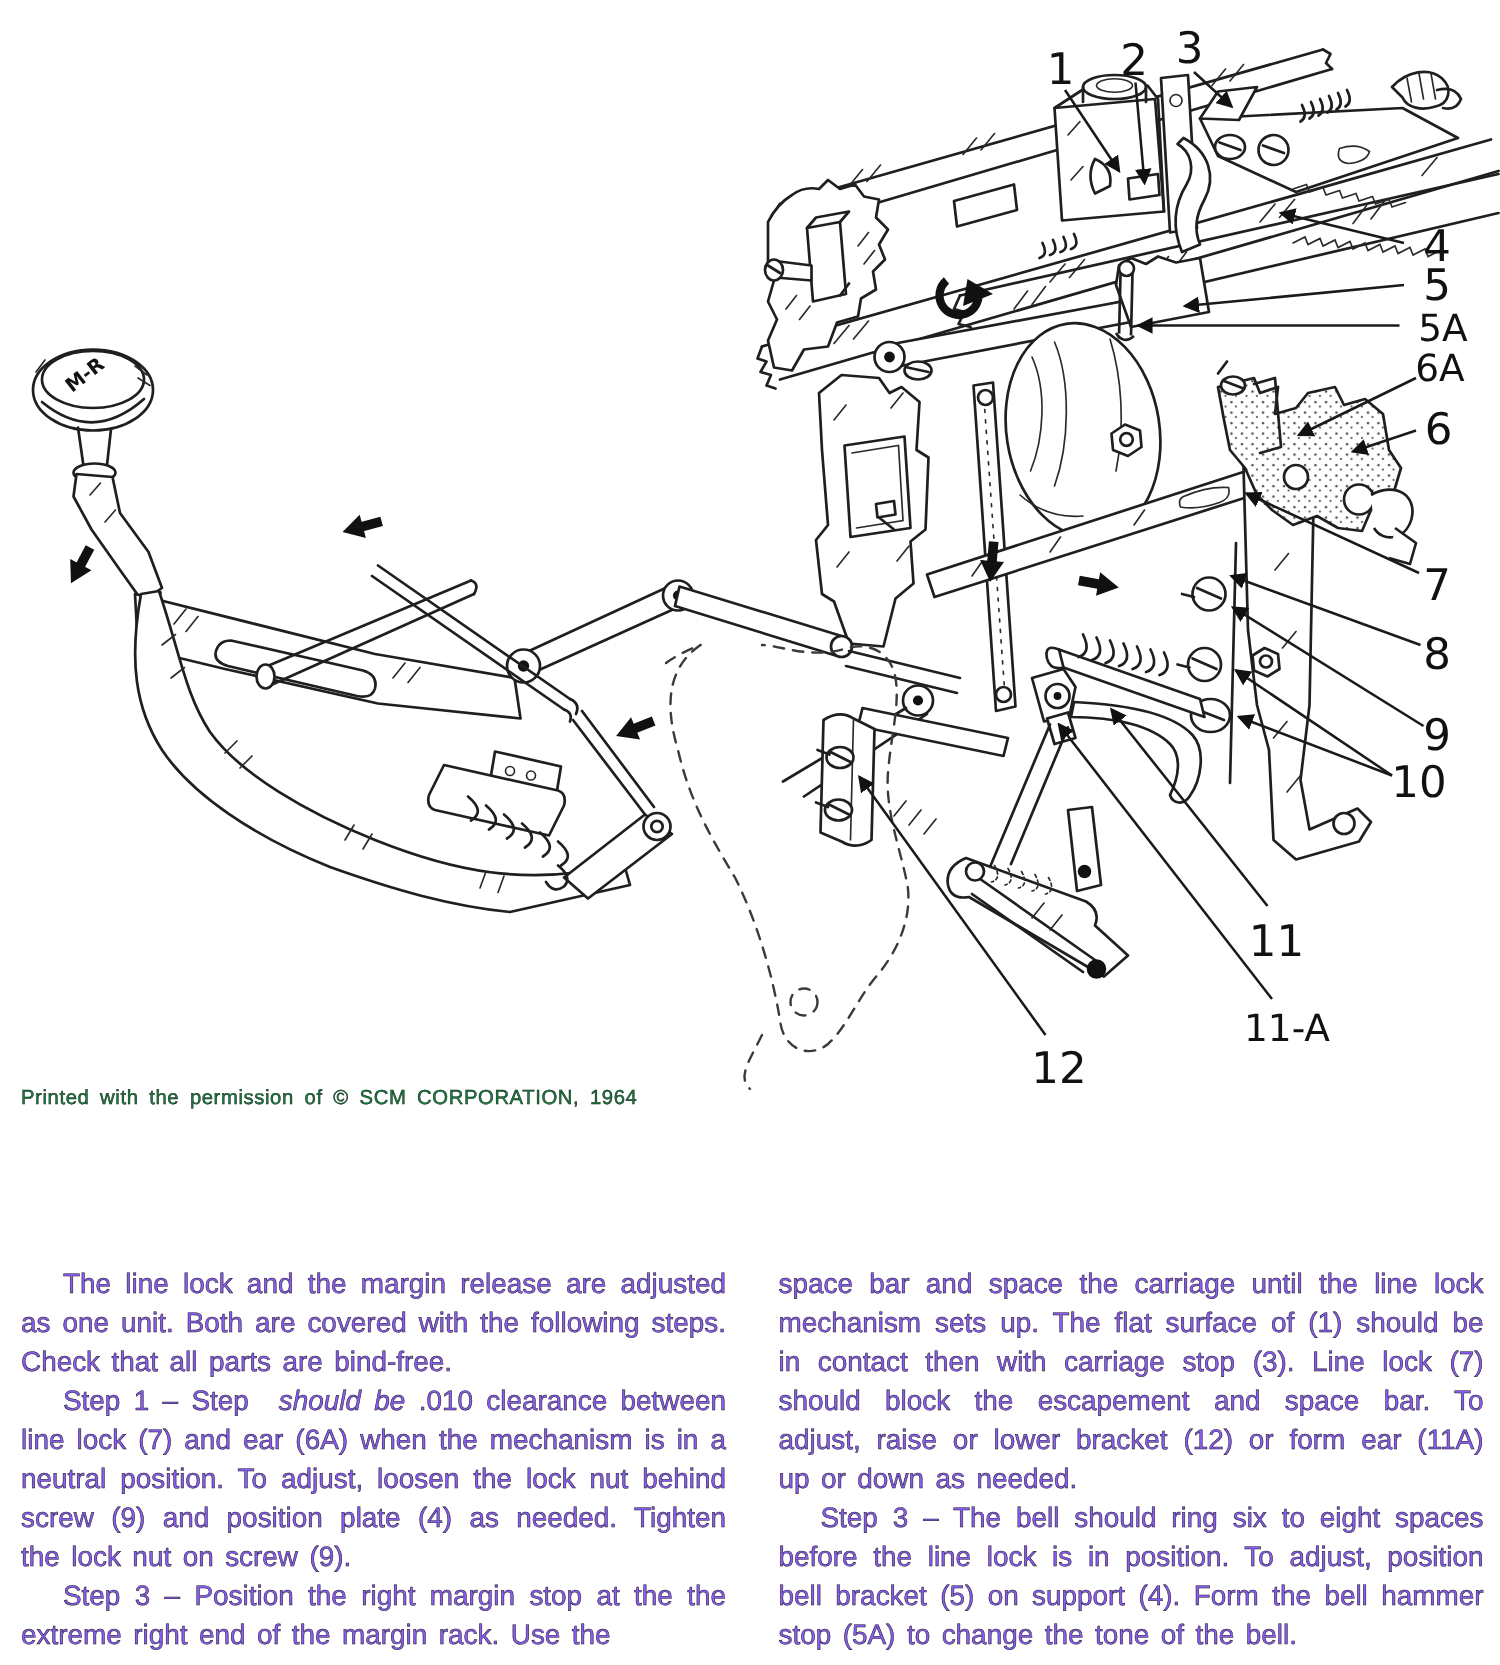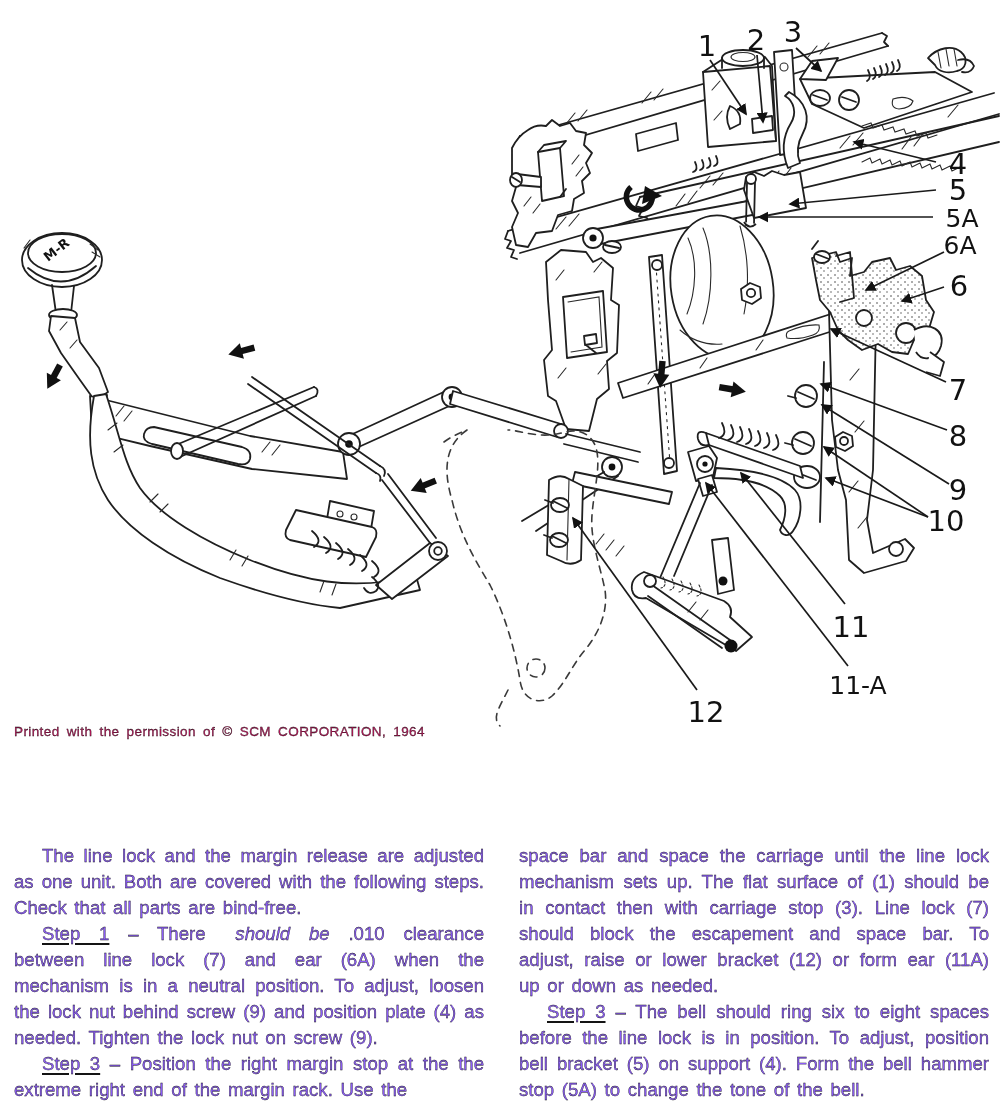--- a/index.html
+++ b/index.html
@@ -14,29 +14,29 @@
   svg .lnw{fill:#ffffff;stroke:#1f1f1f;stroke-width:1.8;stroke-linejoin:round;}
   svg .thin{fill:none;stroke:#2a2a2a;stroke-width:1.1;stroke-linecap:round;}
   svg .dash{fill:none;stroke:#3a3a3a;stroke-width:1.6;stroke-dasharray:7 6;stroke-linecap:round;}
   svg .solid{fill:#111;stroke:none;}
   svg .leader{fill:none;stroke:#1a1a1a;stroke-width:1.7;}
   svg .co{font-family:"DejaVu Sans",sans-serif;font-size:29px;fill:#111;}
   svg .co2{font-family:"DejaVu Sans",sans-serif;font-size:25px;fill:#111;}
   svg .knob-txt{font-family:"DejaVu Sans",sans-serif;font-size:13px;fill:#111;font-weight:bold;}
   .caption{
     position:absolute;left:14px;top:724px;font-size:13.5px;letter-spacing:.4px;
-    word-spacing:3px;color:#be185d;-webkit-text-stroke:.3px #101010;
+    word-spacing:3px;color:#15803d;-webkit-text-stroke:.3px #101010;
   }
   .columns{position:absolute;left:14px;top:843px;width:976px;display:flex;}
   .col{width:470px;font-size:18.6px;line-height:26px;text-align:justify;
        color:#8b5cf6;-webkit-text-stroke:.35px #141414;word-spacing:2.5px;}
   .col-left{margin-right:35px;}
   .col p{margin:0;}
   .col p.indent{text-indent:28px;}
-  .step{text-decoration:underline;text-underline-offset:3px;text-decoration-thickness:1.5px;margin-top:32px;}
+  .step{text-underline-offset:3px;text-decoration-thickness:1.5px;margin-top:32px;}
   i{font-style:italic;margin-left:11px;}
 </style>
 </head>
 <body>
 
 <div class="page">
 
   <div class="figure-wrap">
   <svg width="1000" height="760" viewBox="0 0 1000 760">
     <defs>
@@ -319,21 +319,21 @@
       <text class="co" x="706" y="722">12</text>
     </g>
   </svg>
   </div>
 
   <div class="caption">Printed with the permission of © SCM CORPORATION, 1964</div>
 
   <div class="columns">
     <div class="col col-left">
       <p class="indent">The line lock and the margin release are adjusted as one unit. Both are covered with the following steps. Check that all parts are bind-free.</p>
-      <p class="indent"><span class="step">Step 1</span><span> – There </span><i>should be</i><span> .010 clearance between line lock (7) and ear (6A) when the mechanism is in a neutral position. To adjust, loosen the lock nut behind screw (9) and position plate (4) as needed. Tighten the lock nut on screw (9).</span></p>
+      <p class="indent"><span class="step">Step 1</span><span> – Step </span><i>should be</i><span> .010 clearance between line lock (7) and ear (6A) when the mechanism is in a neutral position. To adjust, loosen the lock nut behind screw (9) and position plate (4) as needed. Tighten the lock nut on screw (9).</span></p>
       <p class="indent"><span class="step">Step 3</span><span> – Position the right margin stop at the the extreme right end of the margin rack. Use the</span></p>
     </div>
     <div class="col">
       <p>space bar and space the carriage until the line lock mechanism sets up. The flat surface of (1) should be in contact then with carriage stop (3). Line lock (7) should block the escapement and space bar. To adjust, raise or lower bracket (12) or form ear (11A) up or down as needed.</p>
       <p class="indent"><span class="step">Step 3</span><span> – The bell should ring six to eight spaces before the line lock is in position. To adjust, position bell bracket (5) on support (4). Form the bell hammer stop (5A) to change the tone of the bell.</span></p>
     </div>
   </div>
 
 </div>
 

